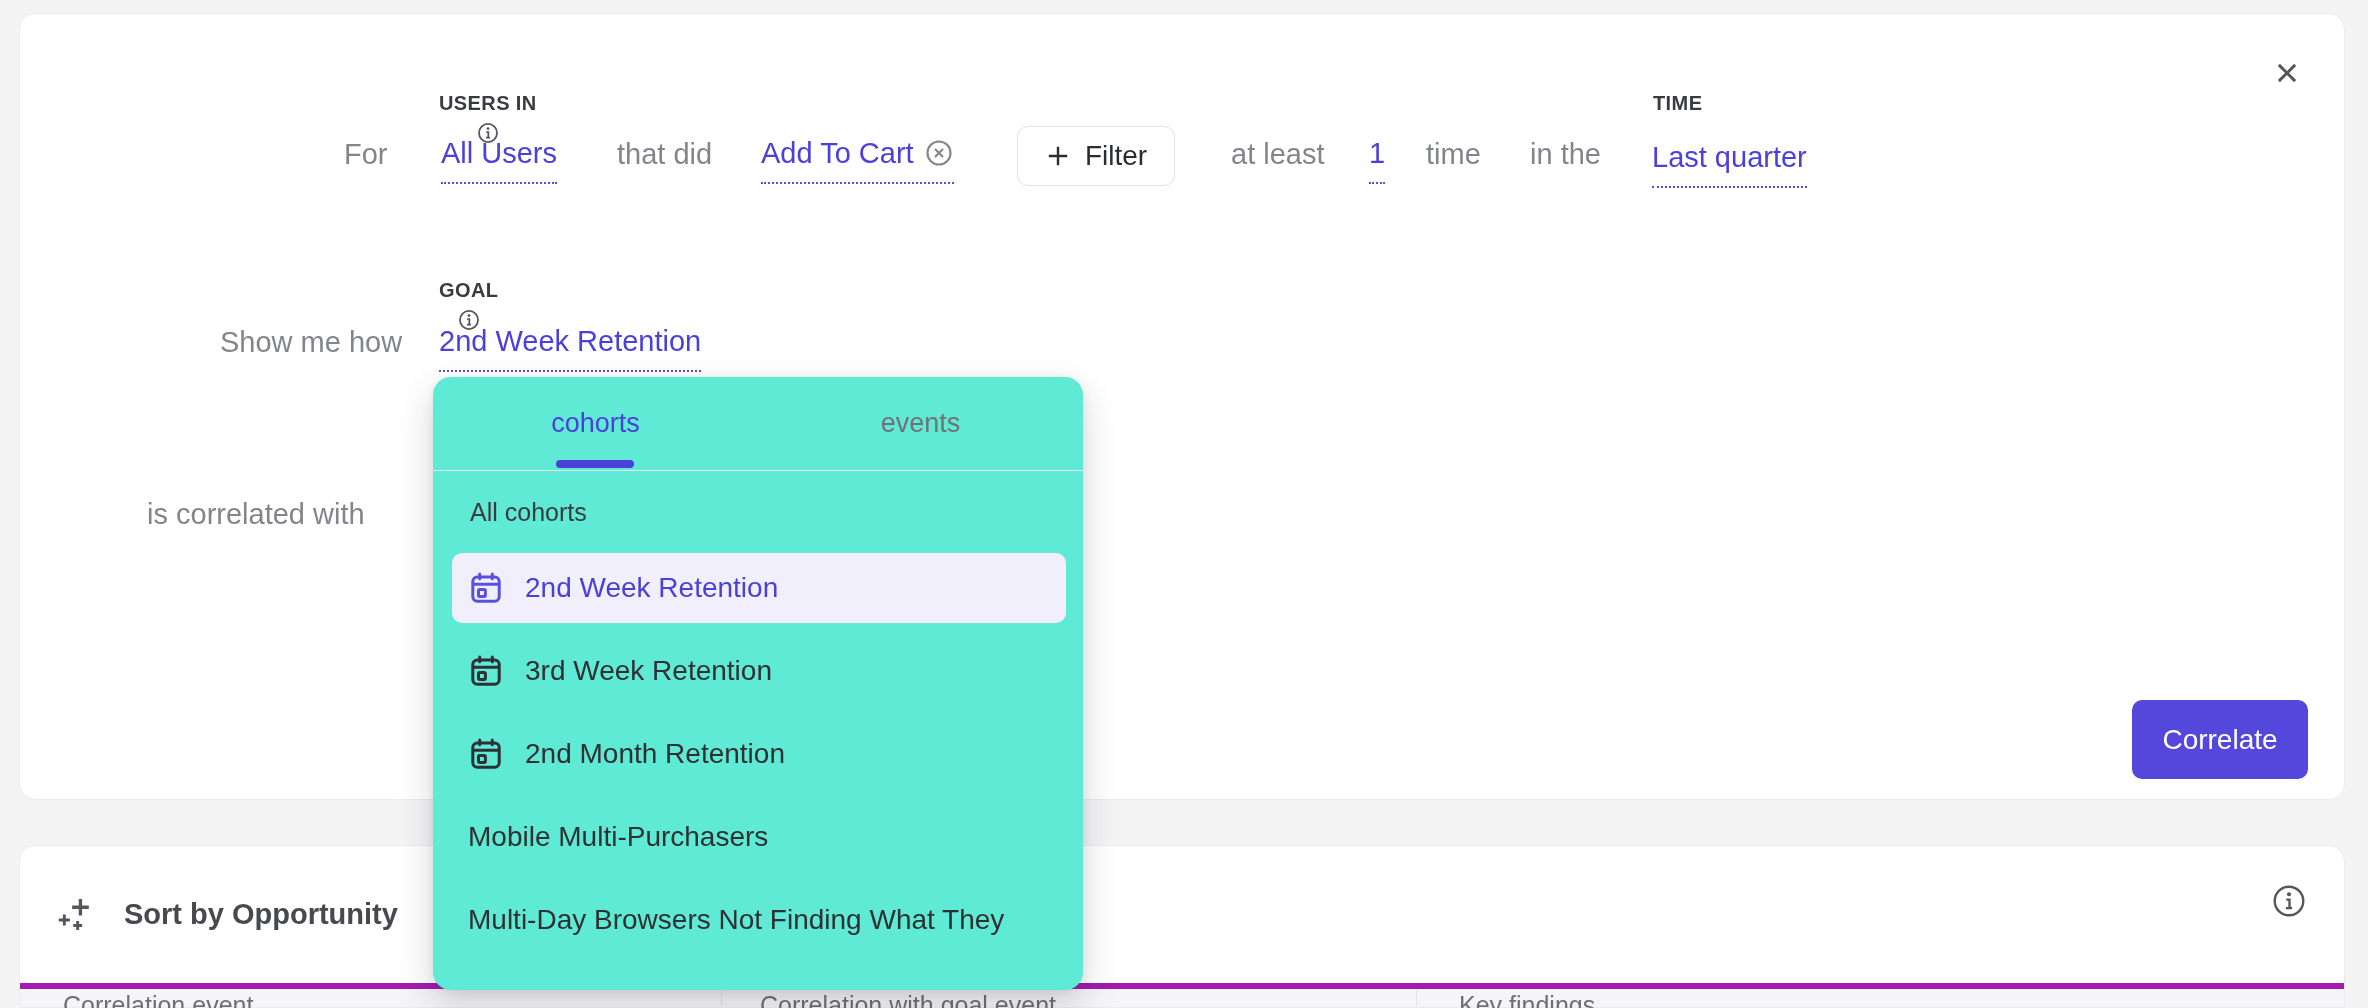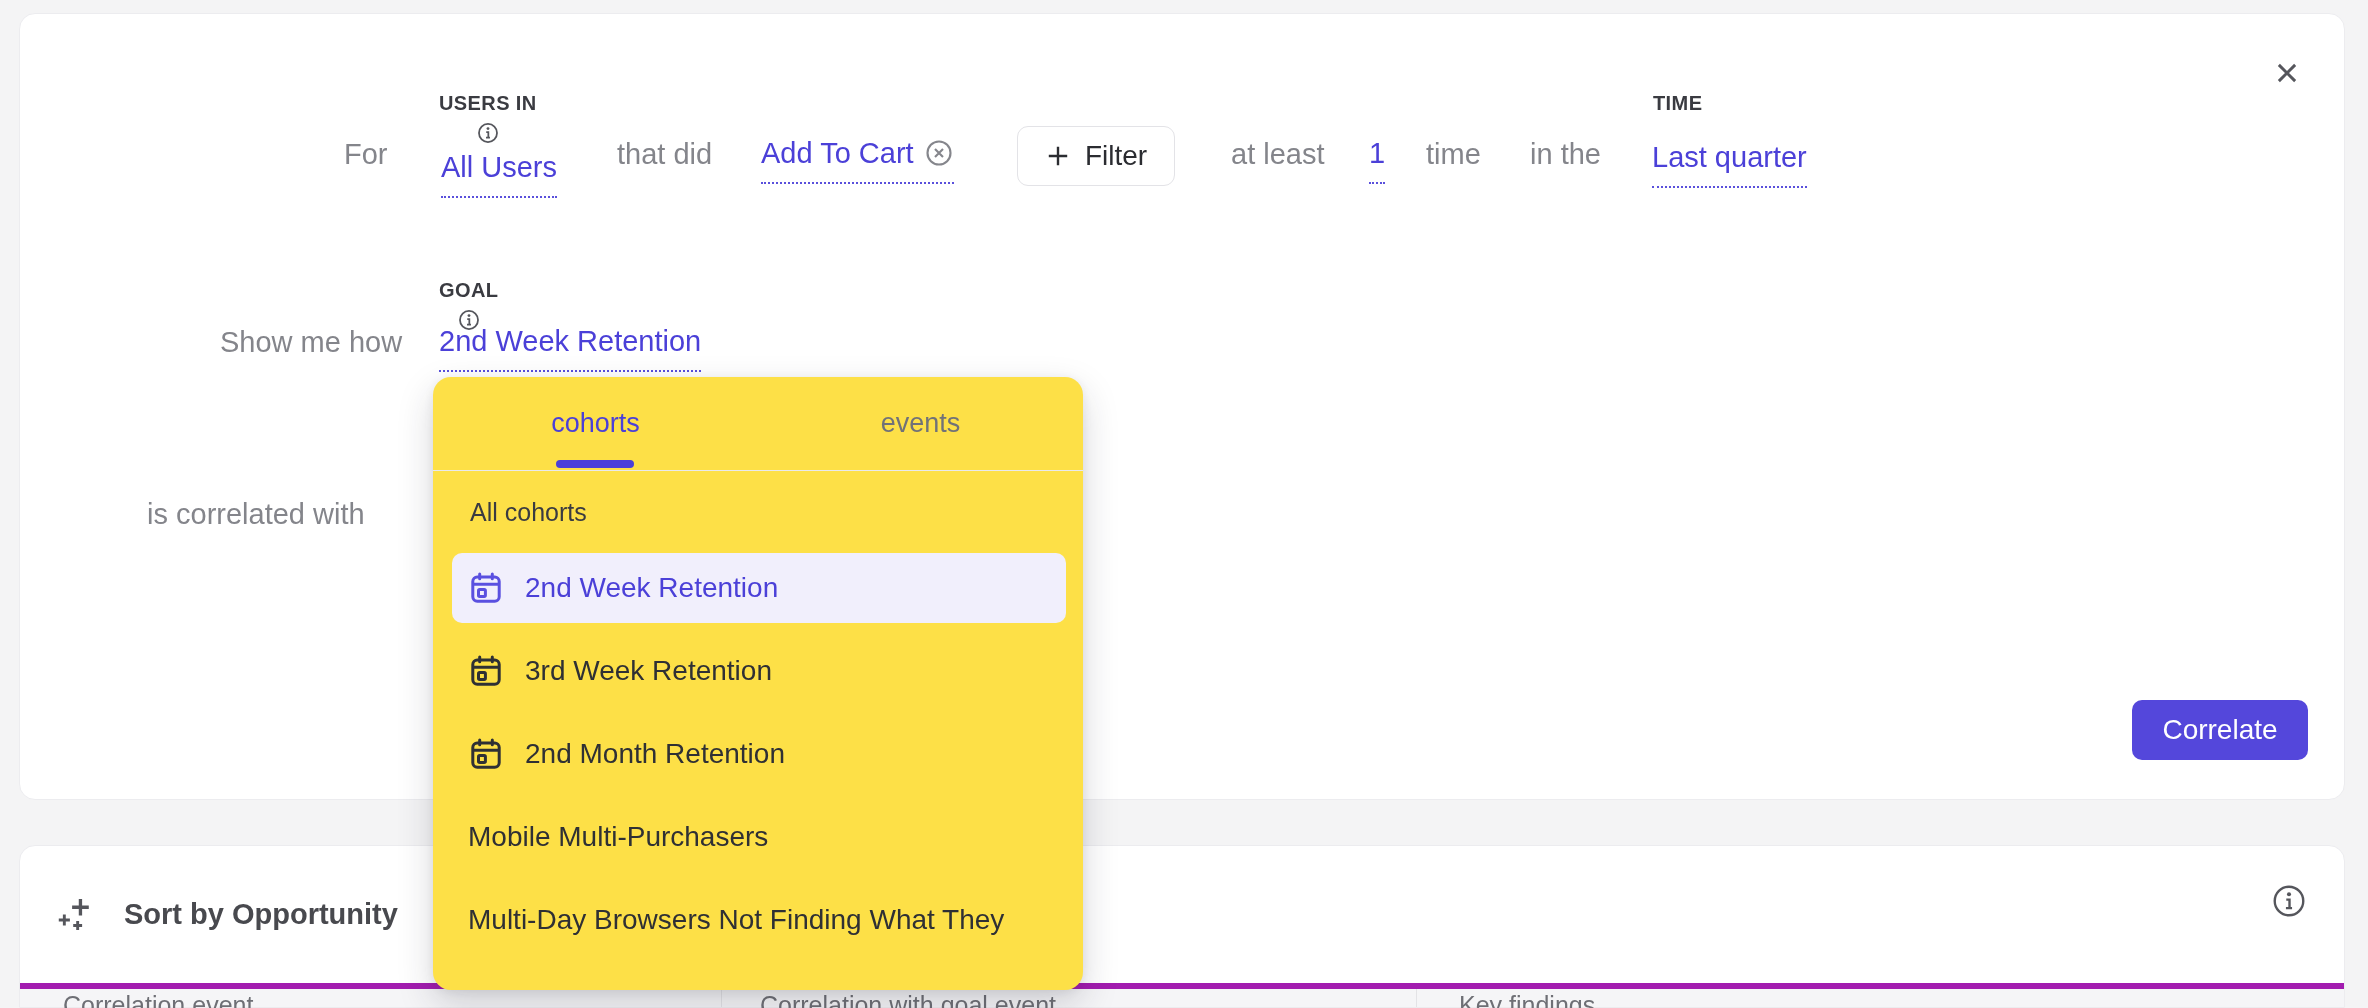--- a/index.html
+++ b/index.html
@@ -12,26 +12,26 @@
   
   .chunk{position:absolute;font-size:29px;color:#84858B;line-height:1.15;white-space:nowrap;}
   .field-label{position:absolute;top:79px;font-size:20px;font-weight:700;color:#3A3B41;
                letter-spacing:.4px;display:flex;align-items:center;gap:9px;line-height:1;flex-direction:column;}
   .value{color:#4B40D8;font-weight:500;border-bottom:2.5px dotted #5A50DC;padding-bottom:12px;cursor:pointer;}
   .value .icx{margin-left:10px;vertical-align:-5px;}
   .filter-btn{position:absolute;left:997px;top:112px;width:158px;height:60px;background:#fff;
               border:1.5px solid #E3E3E7;border-radius:11px;display:flex;align-items:center;justify-content:center;
               gap:14px;font-size:28px;color:#2B2C31;cursor:pointer;box-sizing:border-box;}
   .close-btn{position:absolute;left:2252px;top:44px;width:30px;height:30px;cursor:pointer;color:#55565C;}
-  .correlate-btn{position:absolute;left:2112px;top:686px;width:176px;height:60px;background:#5447DB;
+  .correlate-btn{position:absolute;left:2112px;top:686px;width:176px;height:79px;background:#5447DB;
                  border:none;border-radius:10px;color:#fff;font-size:28px;font-weight:500;cursor:pointer;
                  font-family:inherit;}
 
   
-  .dropdown{position:absolute;left:433px;top:377px;width:650px;height:613px;background:#fde047;z-index:5;
+  .dropdown{position:absolute;left:433px;top:377px;width:650px;height:613px;background:#5eead4;z-index:5;
             border-radius:18px;box-shadow:0 14px 36px rgba(35,36,48,.18),0 2px 10px rgba(35,36,48,.08);
             overflow:hidden;}
   .dd-tabs{position:relative;height:94px;display:flex;border-bottom:1px solid #E9E9EC;box-sizing:border-box;}
   .dd-tab{flex:1;display:flex;align-items:center;justify-content:center;font-size:27px;color:#717278;cursor:pointer;}
   .dd-tab.active{color:#4B40D8;font-weight:500;}
   .dd-indicator{position:absolute;left:123px;bottom:2px;width:78px;height:8px;border-radius:5px;background:#4B40D8;}
   .dd-body{padding:27px 17px 0 19px;}
   .dd-section-label{margin:0 0 26px 18px;font-size:25px;color:#3A3B41;}
   .dd-item{height:70px;border-radius:10px;display:flex;align-items:center;padding:0 16px;margin-bottom:13px;
            font-size:28px;color:#2F3034;cursor:pointer;box-sizing:border-box;}
@@ -60,21 +60,21 @@
     <span class="chunk" style="left:324px;top:124px;text-align:center;">For</span>
 
     <span class="field-label" style="left:419px;">
       <span>USERS IN</span>
       <svg class="info-ic" width="22" height="22" viewBox="0 0 20 20">
         <circle cx="10" cy="10" r="8.2" fill="none" stroke="currentColor" stroke-width="1.6"></circle>
         <circle cx="10" cy="6" r="1.3" fill="currentColor"></circle>
         <path d="M8.4 9.2h1.9V14M8.2 14.2h3.6" fill="none" stroke="currentColor" stroke-width="1.6"></path>
       </svg>
     </span>
-    <span class="chunk value" style="left:421px;top:123px;margin-top:14px;">All Users</span>
+    <span class="chunk value" style="left:421px;top:123px;">All Users</span>
 
     <span class="chunk" style="left:597px;top:124px;">that did</span>
 
     <span class="chunk value" style="left:741px;top:123px;"><span>Add To Cart</span><svg class="icx" width="30" height="30" viewBox="0 0 24 24">
         <circle cx="12" cy="12" r="9.2" fill="none" stroke="#85868C" stroke-width="1.7"></circle>
         <path d="M8.8 8.8l6.4 6.4M15.2 8.8l-6.4 6.4" stroke="#85868C" stroke-width="1.7"></path>
       </svg></span>
 
     <div class="filter-btn">
       <svg width="26" height="26" viewBox="0 0 24 24">

